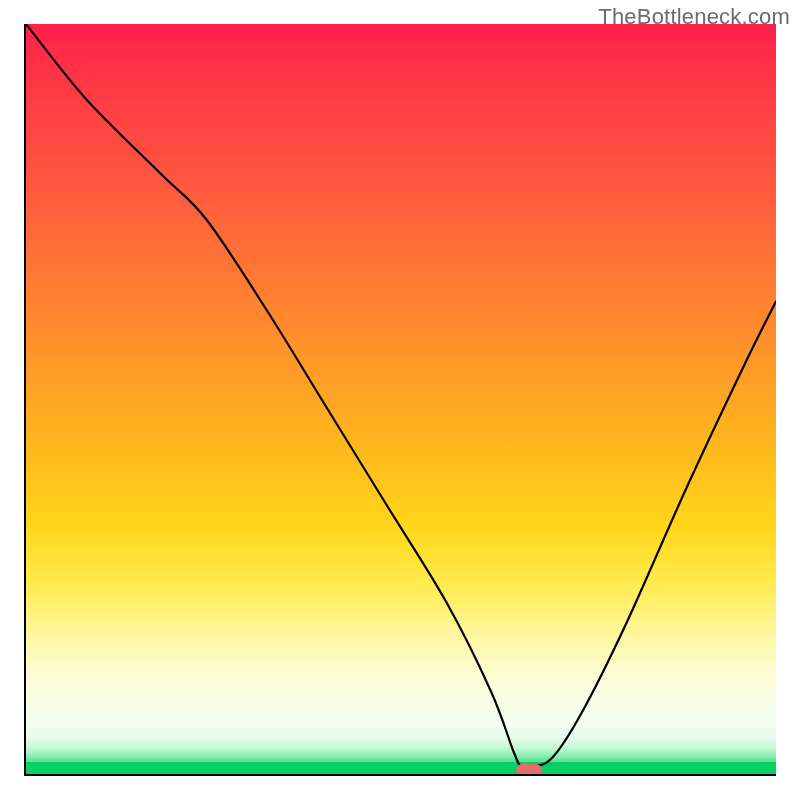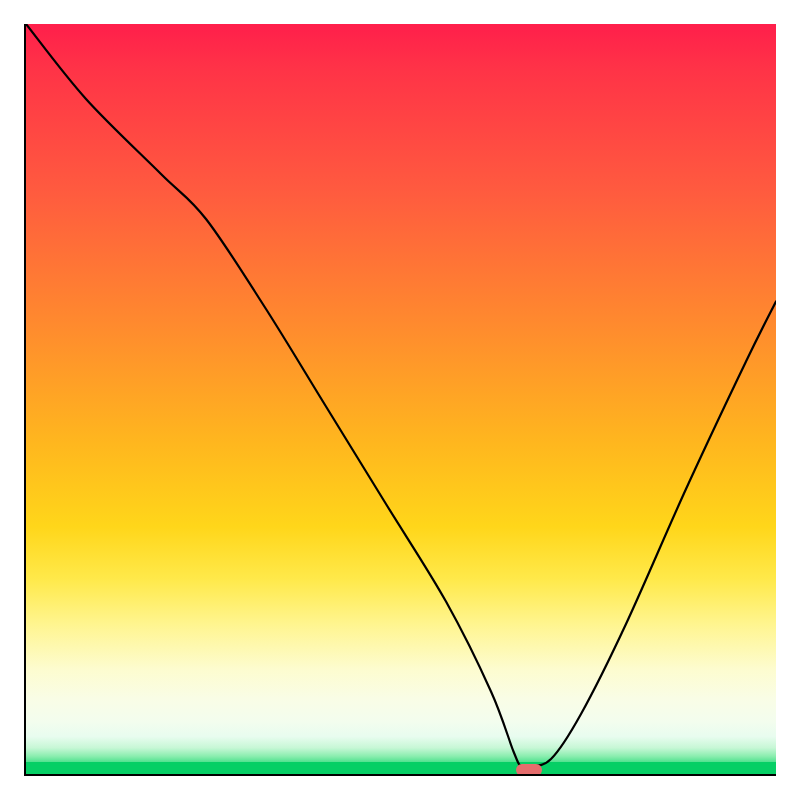--- a/index.html
+++ b/index.html
@@ -99,20 +99,21 @@
     width: 100%;
     height: 100%;
     z-index: 4;
   }
 </style>
 </head>
 <body>
 
 <div class="canvas">
 
+  <div class="watermark">TheBottleneck.com</div>
 
   <div class="axis-y"></div>
   <div class="axis-x"></div>
 
   <div class="plot">
     <div class="gradient"></div>
     <div class="green-band"></div>
 
     <svg class="curve" viewBox="0 0 750 750" preserveAspectRatio="none">
       <path id="curve-path" fill="none" stroke="#000000" stroke-width="2.2" stroke-linecap="round" stroke-linejoin="round" d="M 0.0 0.0 C 10.0 12.5, 37.5 50.0, 60.0 75.0 C 82.5 100.0, 115.0 130.0, 135.0 150.0 C 155.0 170.0, 162.5 172.5, 180.0 195.0 C 197.5 217.5, 220.0 253.8, 240.0 285.0 C 260.0 316.3, 280.0 350.0, 300.0 382.5 C 320.0 415.0, 340.0 447.5, 360.0 480.0 C 380.0 512.5, 402.5 546.3, 420.0 577.5 C 437.5 608.8, 453.8 642.5, 465.0 667.5 C 476.3 692.5, 482.5 715.0, 487.5 727.5 C 492.5 740.0, 492.5 740.0, 495.0 742.5 C 497.5 745.0, 497.5 743.8, 502.5 742.5 C 507.5 741.3, 516.3 743.8, 525.0 735.0 C 533.8 726.3, 542.5 712.5, 555.0 690.0 C 567.5 667.5, 582.5 637.5, 600.0 600.0 C 617.5 562.5, 640.0 508.8, 660.0 465.0 C 680.0 421.3, 705.0 368.7, 720.0 337.5 C 735.0 306.2, 745.0 287.5, 750.0 277.5"></path>

